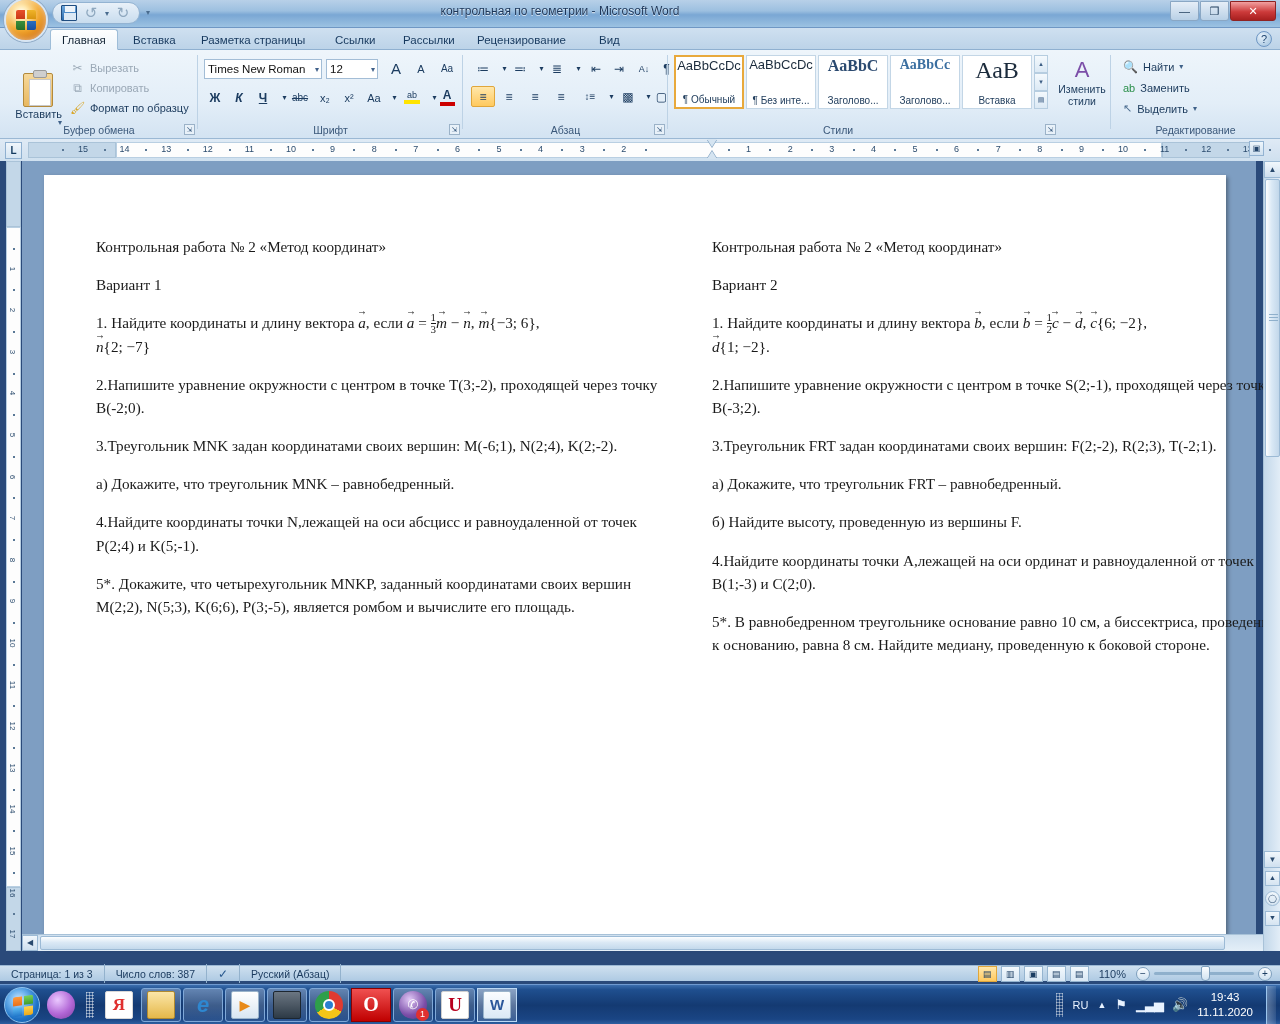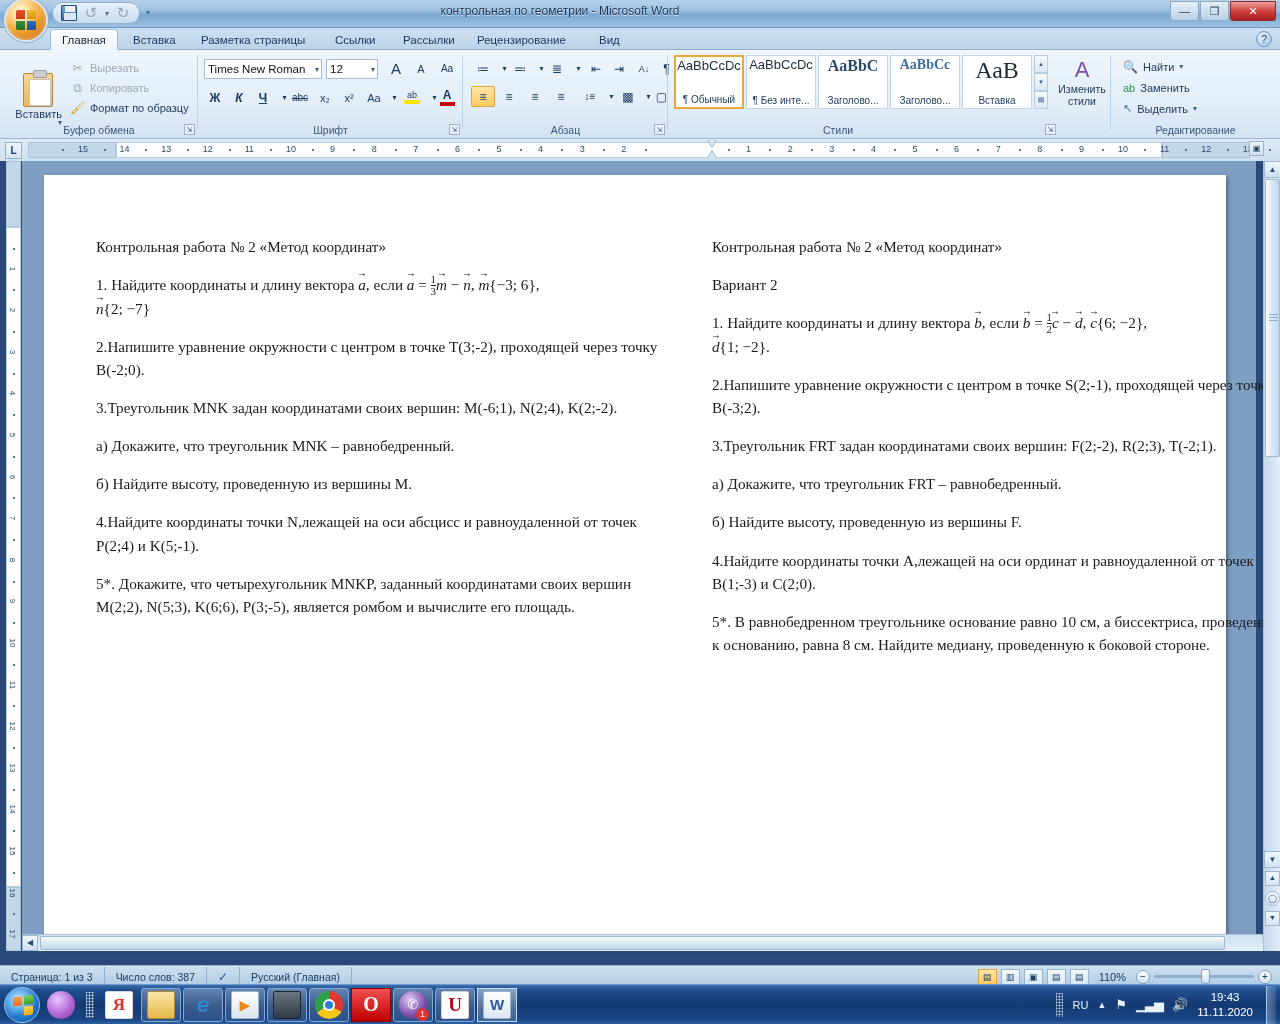--- a/index.html
+++ b/index.html
@@ -184,21 +184,21 @@
   .vs-obj { position:absolute; left:1px; width:15px; height:15px;
     background:linear-gradient(#f1f7fc,#d5e4f1); border:1px solid #9cbad5;
     font-size:8px; color:#2a4a6e; text-align:center; line-height:13px;}
   .hscroll { position:absolute; left:0; bottom:0; width:1263px; height:17px;
     background:linear-gradient(to bottom,#cfe0ef,#e4eff8); border-top:1px solid #a8c2d8;}
   .hs-thumb{ position:absolute; top:1px; height:14px;
     background:linear-gradient(to bottom,#fdfeff,#dbe9f5 45%,#c4d9ec);
     border:1px solid #9cbad5; border-radius:2px;}
 
   
-  .statusbar { position:absolute; left:0; top:965px; width:1280px; height:22px;
+  .statusbar { position:absolute; left:0; top:965px; width:1280px; height:16px;
     background:linear-gradient(to bottom,#cfe0ef,#aecae3);
     border-top:1px solid #9bb8d4; display:flex; align-items:center;
     font-size:10.5px; color:#1a3a5e; }
   .sb-cell{ padding:0 11px; height:19px; display:flex; align-items:center; gap:5px;
     border-right:1px solid #93b2cd;}
   .sb-right{ margin-left:auto; display:flex; align-items:center; gap:4px; padding-right:8px;}
   .view-btn{ width:19px;height:16px; border:1px solid #95b4cf; background:linear-gradient(#f3f9fd,#d8e7f4);
     font-size:9px;color:#1b3d62;text-align:center;line-height:14px;}
   .view-btn.on{ background:linear-gradient(#ffe7ab,#ffc95e); border-color:#e0a63b;}
   .zoom-track{ position:relative; width:100px; height:3px; background:#8fb0cc; border-radius:2px;}
@@ -617,28 +617,28 @@
         <span style="top: 773.2px;">17</span>
         <i class="vr-dot" style="top: 752.4px;"></i>
       </div>
   </div>
 
   <div class="workspace">
     <div class="page">
 
       <div class="doc-col left">
         <div class="p">Контрольная работа  № 2 «Метод координат»</div>
+        <div class="p">Вариант 1</div>
         <div class="p">
           <span>1. Найдите координаты и длину вектора </span><span class="vec">a</span><span>, если </span><span class="vec">a</span><span> = </span><span class="frac"><span class="num">1</span><span class="den">3</span></span><span class="vec">m</span><span> − </span><span class="vec">n</span><span>,    </span><span class="vec">m</span><span>{−3; 6},</span>
           <br><span class="vec">n</span><span>{2; −7}</span>
         </div>
         <div class="p">2.Напишите уравнение окружности с центром в точке  T(3;-2), проходящей через точку  B(-2;0).</div>
         <div class="p">3.Треугольник  MNK  задан координатами своих вершин:  M(-6;1), N(2;4), K(2;-2).</div>
         <div class="p">а) Докажите, что треугольник MNK – равнобедренный.</div>
-        <div class="p">б) Найдите высоту, проведенную из вершины M.</div>
         <div class="p">4.Найдите координаты точки N,лежащей на оси абсцисс и равноудаленной от точек P(2;4) и K(5;-1).</div>
         <div class="p">5*. Докажите, что четырехугольник MNKP, заданный координатами своих вершин  M(2;2),  N(5;3),  K(6;6),  P(3;-5), является ромбом и вычислите его площадь.</div>
       </div>
 
       <div class="doc-col right">
         <div class="p">Контрольная работа  № 2 «Метод координат»</div>
         <div class="p">Вариант 2</div>
         <div class="p">
           <span>1. Найдите координаты и длину вектора </span><span class="vec">b</span><span>, если </span><span class="vec">b</span><span> = </span><span class="frac"><span class="num">1</span><span class="den">2</span></span><span class="vec">c</span><span> − </span><span class="vec">d</span><span>,    </span><span class="vec">c</span><span>{6; −2},</span>
           <br><span class="vec">d</span><span>{1; −2}.</span>
@@ -672,21 +672,21 @@
     <div class="sb-cell">
         <span>Страница: 1 из 3</span>
       </div>
     <div class="sb-cell">
         <span>Число слов: 387</span>
       </div>
     <div class="sb-cell">
         <span style="font-size:12px;color:#2a5a8f;">✓</span>
       </div>
     <div class="sb-cell">
-        <span>Русский (Главная)</span>
+        <span>Русский (Абзац)</span>
       </div>
     <div class="sb-right">
       <div class="view-btn on">▤</div>
       <div class="view-btn">▥</div>
       <div class="view-btn">▣</div>
       <div class="view-btn">▤</div>
       <div class="view-btn">▤</div>
       <span style="padding:0 6px;font-size:11px;">110%</span>
       <div class="zoom-rb">−</div>
       <div class="zoom-track">

